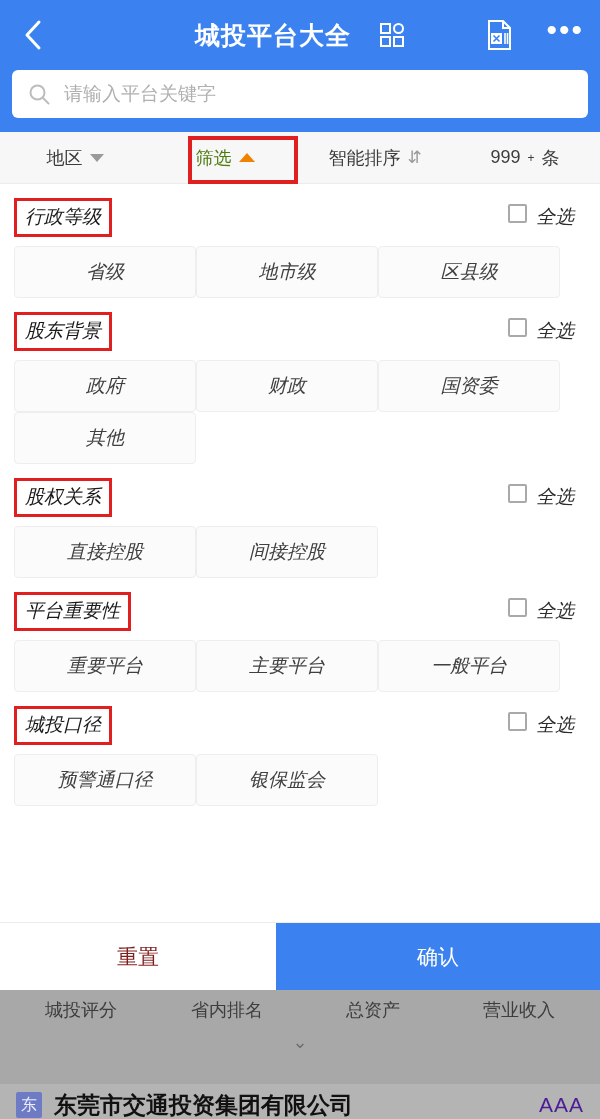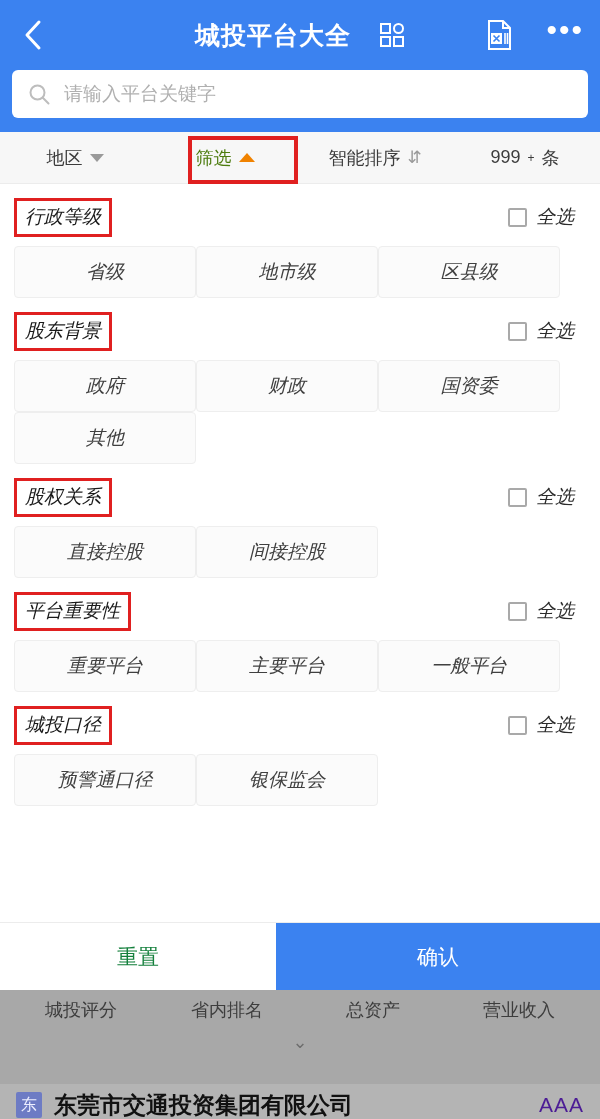--- a/index.html
+++ b/index.html
@@ -84,21 +84,21 @@
   .sec-head {
     display:flex; align-items:center; justify-content:space-between;
     height: 38px; position: relative;
   }
   .sec-title-box {
     border: 3px solid #e02020;
     padding: 3px 8px 4px 8px;
     display:inline-block;
   }
   .sec-title { font-size: 19px; color:#1a1a1a; font-weight: 500; }
-  .selall { display:flex; align-items:center; gap:9px; padding-right: 12px; }
+  .selall { display:flex; align-items:flex-start; gap:9px; padding-right: 12px; }
   .checkbox {
     width: 19px; height: 19px; border: 2px solid #a9a9a9; background:#fff; border-radius:2px;
   }
   .selall-label { font-size: 19px; color:#2c2c2c; }
 
   .opts { display:flex; flex-wrap: wrap; margin-top: 10px; }
   .opt {
     width: 182px; height: 52px;
     background: #fbfbfb;
     border: 1px solid #eeeeee;
@@ -107,21 +107,21 @@
     font-size: 19px; color: #404040;
   }
 
   
   .actionbar {
     position:absolute; left:0; right:0; top: 922px;
     height: 68px; display:flex; border-top:1px solid #ececec;
   }
   .btn-reset {
     flex: 0 0 276px; background:#fff; display:flex; align-items:center; justify-content:center;
-    font-size: 21px; color:#15803d;
+    font-size: 21px; color:#7f1d1d;
   }
   .btn-confirm {
     flex: 1; background:#3b82f0; display:flex; align-items:center; justify-content:center;
     font-size: 21px; color:#fff; font-weight: 500;
   }
 
   
   .dim-area {
     position:absolute; left:0; right:0; top: 990px; bottom:0;
     background: #a8a8a8;

